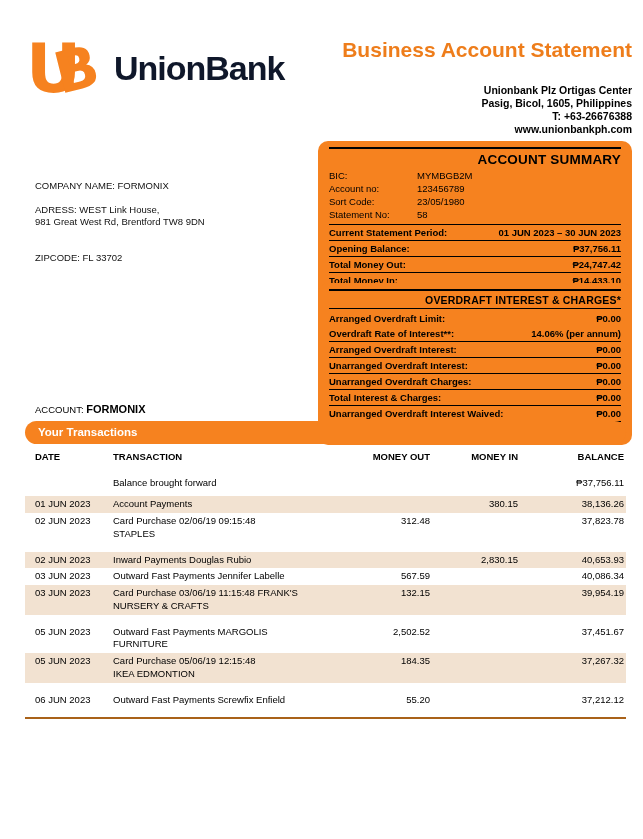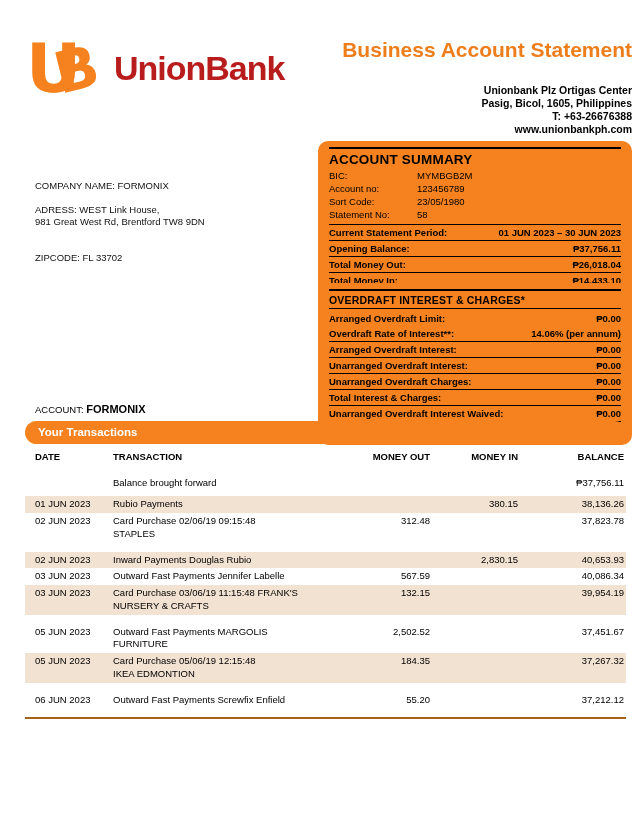--- a/index.html
+++ b/index.html
@@ -9,36 +9,36 @@
     position: relative;
     width: 643px; height: 839px;
     margin: 0 auto;
     background: #ffffff;
     overflow: hidden;
     color: #000;
   }
 
   
   .brand { position: absolute; top: 24px; left: 26px; display: flex; align-items: center; gap: 8px; }
-  .brand-word { font-size: 34px; font-weight: bold; color: #b91c1c; letter-spacing: -1px; margin-top: 6px; }
+  .brand-word { font-size: 34px; font-weight: bold; color: #0f172a; letter-spacing: -1px; margin-top: 6px; }
 
   .doc-title { position: absolute; top: 38px; right: 11px; font-size: 21px; font-weight: bold; color: #ee7d1b; }
   .address-block { position: absolute; top: 84px; right: 11px; text-align: right; font-size: 10.5px; font-weight: bold; line-height: 13px; color: #000; }
 
   
   .company-block { position: absolute; top: 180px; left: 35px; font-size: 9.5px; line-height: 12px; color: #111; }
   .company-name { margin-bottom: 12px; }
   .company-zip { margin-top: 24px; }
 
   
   .obox { position: absolute; left: 318px; width: 314px; background: #f6821f; border-radius: 10px; padding: 6px 11px 7px; }
   .obox-summary { top: 141px; }
   .obox-overdraft { top: 283px; }
   .box-topline { border-top: 2px solid #000; margin-bottom: 3px; }
-  .obox h2 { font-size: 13.5px; font-weight: bold; letter-spacing: 0.2px; margin: 1px 0 2px; }
+  .obox h2 { font-size: 13.5px; font-weight: bold; letter-spacing: 0.2px; margin: 1px 0 2px; text-align: right; }
   .obox-overdraft h2 { font-size: 10.5px; border-bottom: 1.5px solid #000; padding-bottom: 2px; }
 
   .kv { display: flex; font-size: 9.5px; font-weight: normal; line-height: 13px; }
   .kv-label { width: 88px; flex: 0 0 88px; }
   .kv-value { flex: 1; }
 
   .tot-rows { margin-top: 3px; border-bottom: 1.5px solid #000; }
   .tot-row { display: flex; justify-content: space-between; font-size: 9.5px; font-weight: bold; padding: 2px 0; border-top: 1.5px solid #000; }
 
   .od-rows { }
@@ -117,21 +117,21 @@
         <div class="tot-row">
           <span>Current Statement Period:</span>
           <span>01 JUN 2023 – 30 JUN 2023</span>
         </div>
         <div class="tot-row">
           <span>Opening Balance:</span>
           <span>₱37,756.11</span>
         </div>
         <div class="tot-row">
           <span>Total Money Out:</span>
-          <span>₱26,018.04</span>
+          <span>₱24,747.42</span>
         </div>
         <div class="tot-row">
           <span>Total Money In:</span>
           <span>₱14,433.10</span>
         </div>
         <div class="tot-row">
           <span>Closing Balance:</span>
           <span>₱32,604.11</span>
         </div>
       </div>
@@ -197,21 +197,21 @@
           <span class="c-desc">
             <div>Balance brought forward</div>
           </span>
           <span class="c-out"></span>
           <span class="c-in"></span>
           <span class="c-bal">₱37,756.11</span>
         </div>
         <div class="tx-row shaded">
           <span class="c-date">01 JUN 2023</span>
           <span class="c-desc">
-            <div>Rubio Payments</div>
+            <div>Account Payments</div>
           </span>
           <span class="c-out"></span>
           <span class="c-in">380.15</span>
           <span class="c-bal">38,136.26</span>
         </div>
         <div class="tx-row tall">
           <span class="c-date">02 JUN 2023</span>
           <span class="c-desc">
             <div>Card Purchase 02/06/19 09:15:48</div>
             <div class="desc2">STAPLES</div>

